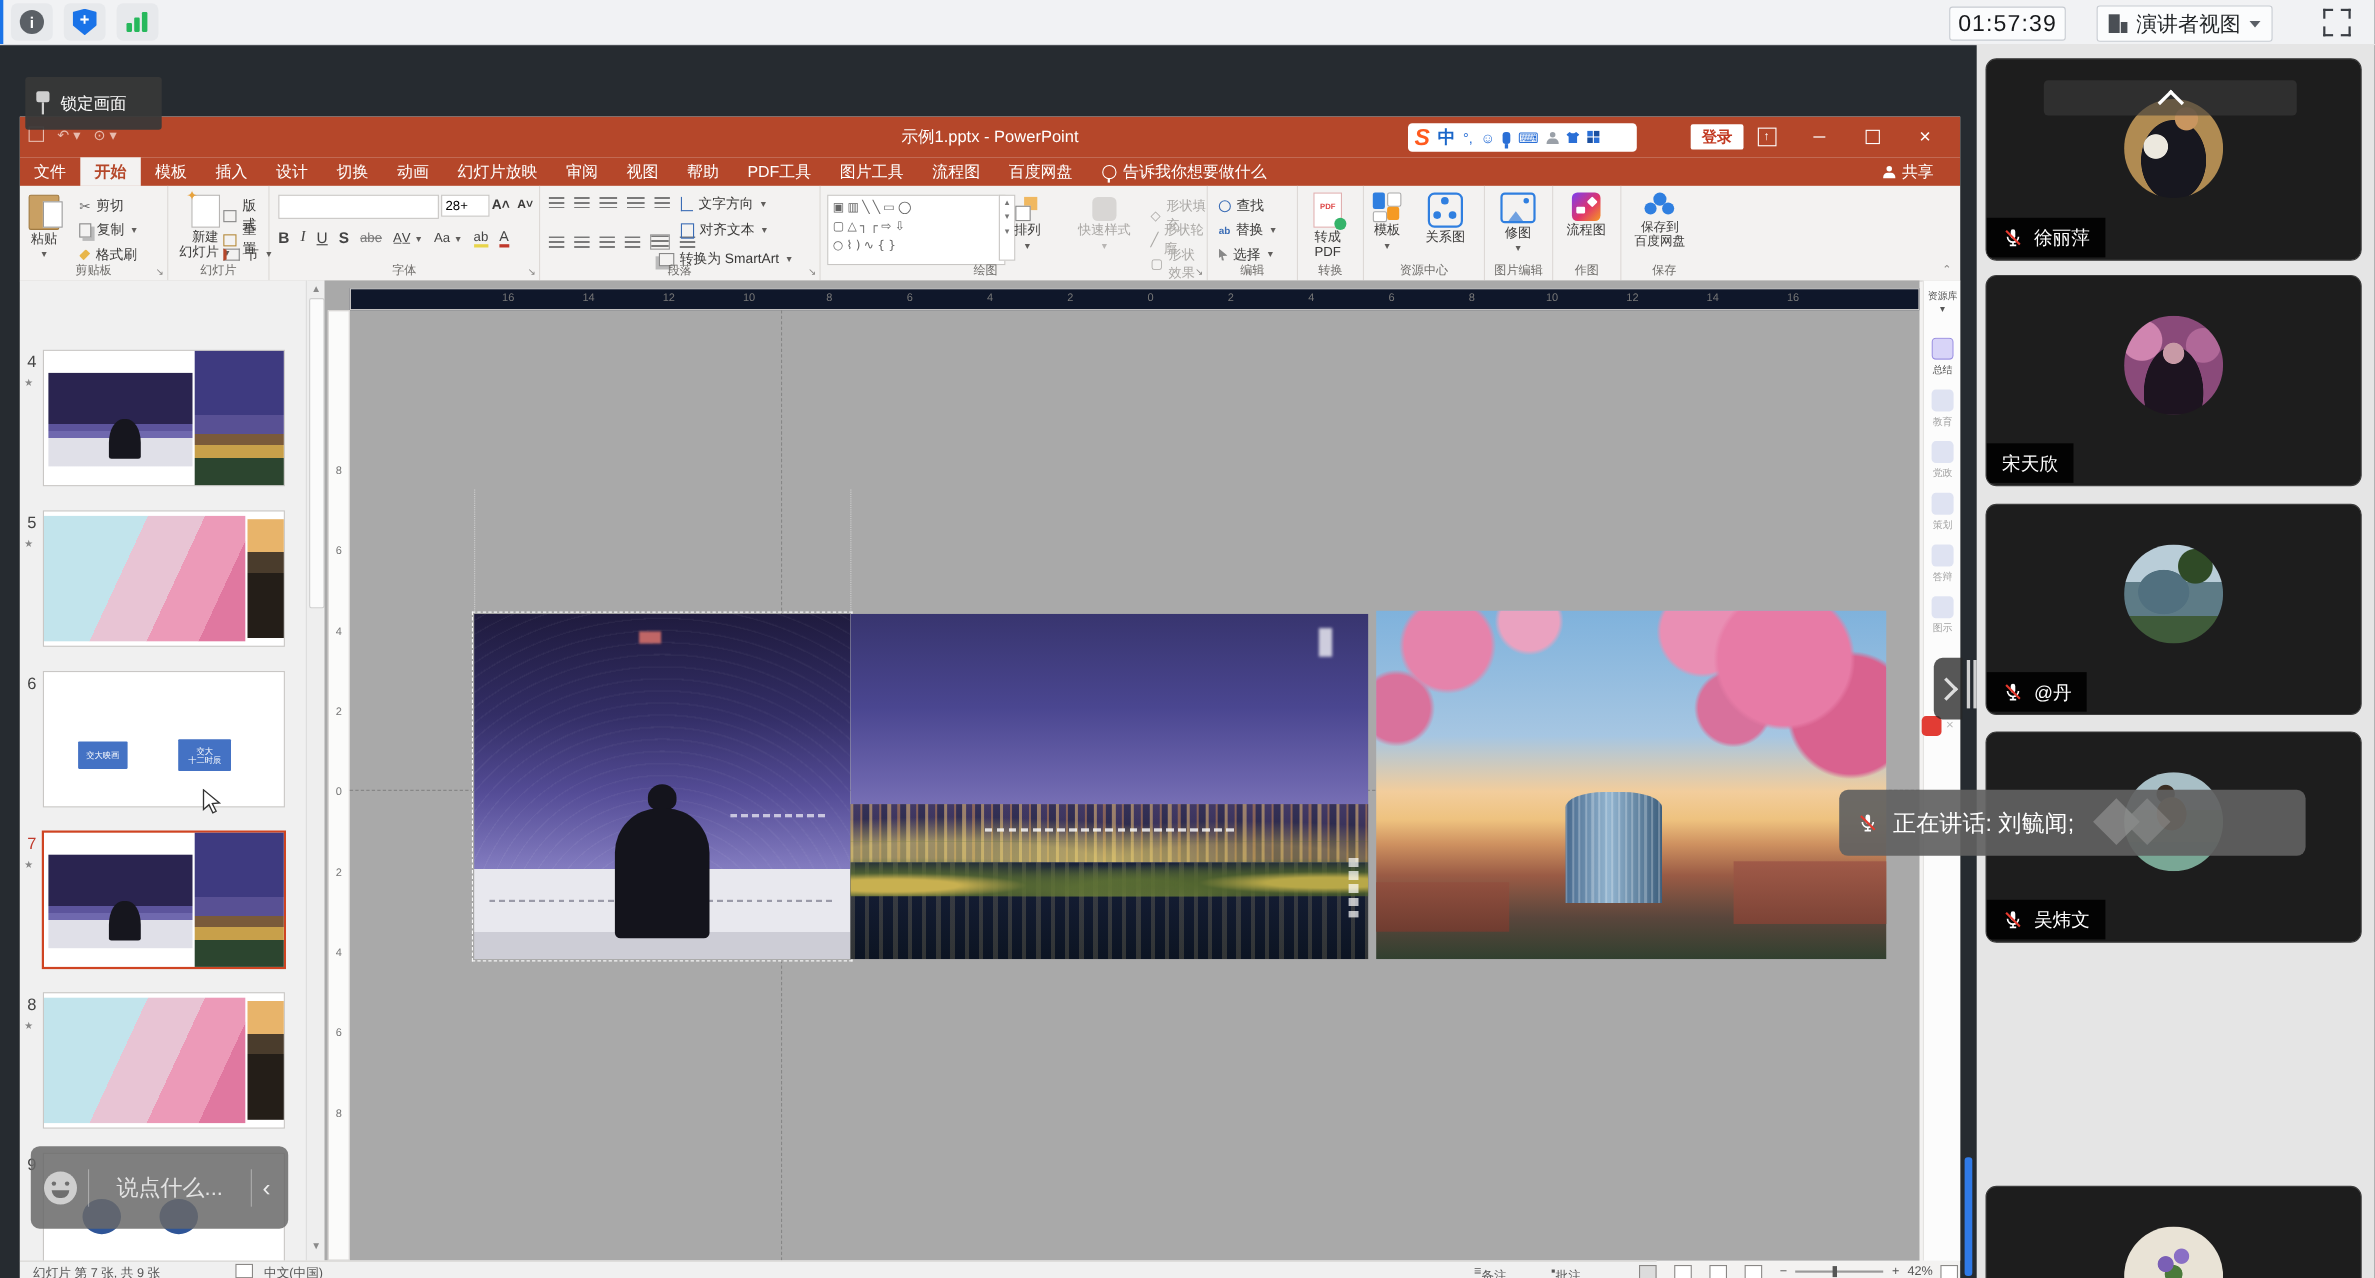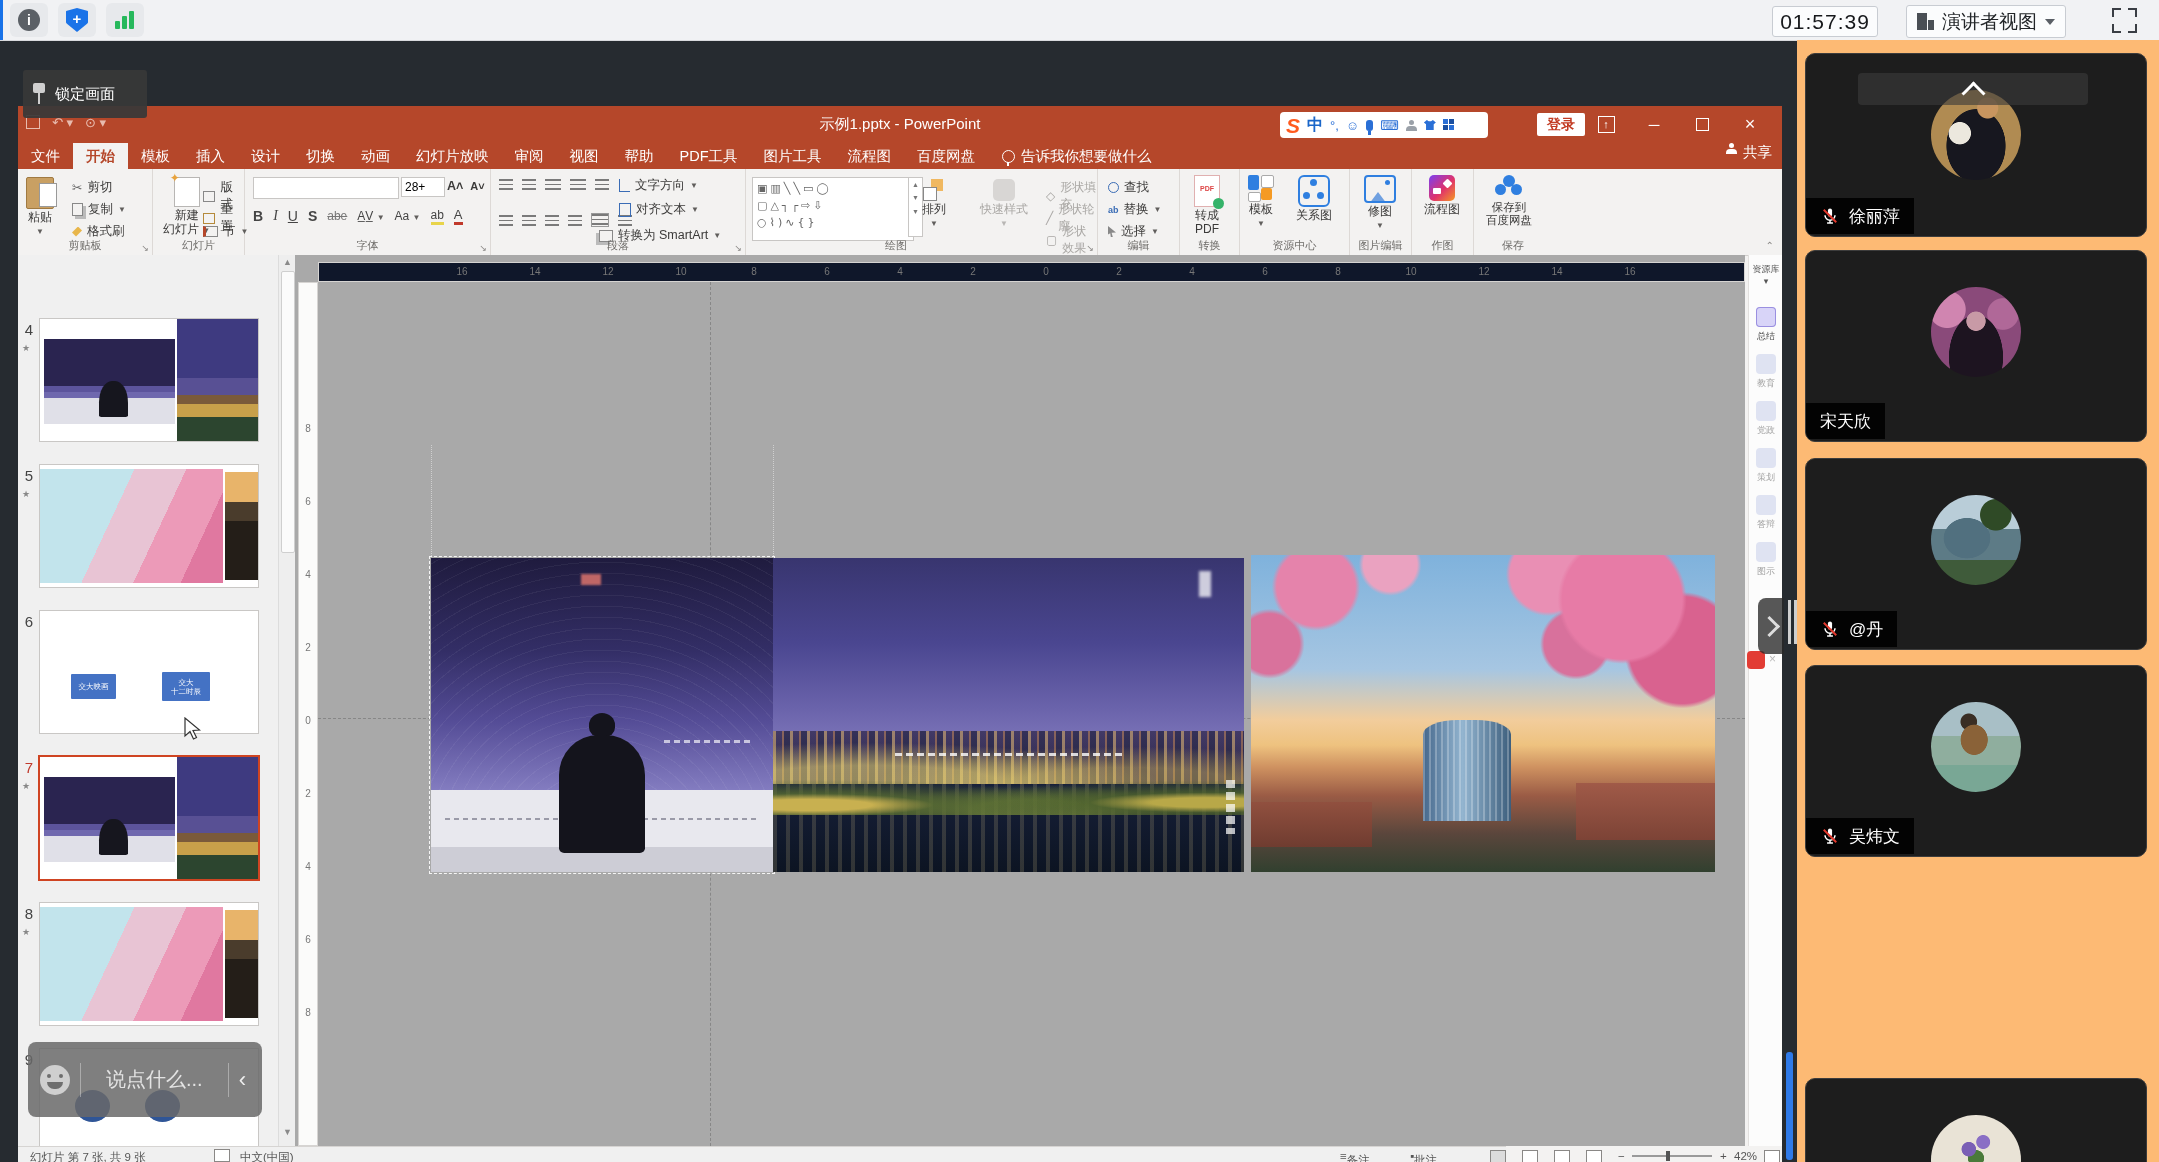--- a/index.html
+++ b/index.html
@@ -47,21 +47,21 @@
   .upbox{width:15px;height:15px;border:1.5px solid #fff;font-size:11px;display:flex;align-items:center;justify-content:center}
   .restore{width:11px;height:11px;border:1.5px solid #fff;position:relative;background:#b5472a}
   .restore:before{content:"";position:absolute;left:3px;top:-5px;width:11px;height:11px;border:1.5px solid #fff;z-index:-1}
   
   .tabrow{left:0;top:37px;width:1764px;height:26px;background:#b5472a;display:flex;align-items:stretch;color:#fff;font-size:14.5px}
   .tab{padding:0 13px;display:flex;align-items:center}
   .tab.active{background:#f3f2f1;color:#b5472a;font-weight:bold}
   .tellme{display:flex;align-items:center;gap:6px;padding:0 14px}
   .bulb{width:11px;height:11px;border:1.5px solid #fff;border-radius:50%;position:relative}
   .bulb:after{content:"";position:absolute;left:3.5px;bottom:-4px;width:2px;height:4px;background:#fff}
-  .sharebox{position:absolute;right:10px;top:0;height:26px;display:flex;gap:6px}
+  .sharebox{position:absolute;right:24px;top:0;height:26px;display:flex;align-items:center;gap:6px}
   
   .ribbon{left:0;top:63px;width:1764px;height:86px;background:#f3f2f1;border-bottom:1px solid #d2d0ce;display:flex}
   .grp{position:relative;border-right:1px solid #ddd9d6;box-sizing:border-box;flex:none;height:86px}
   .glabel{position:absolute;bottom:2px;left:0;width:100%;text-align:center;font-size:11px;color:#6e6c69}
   .launch{position:absolute;bottom:2px;right:3px;font-size:9px;color:#8a8886}
   .rtxt{font-size:12.5px;color:#3b3a39}
   .rgray{color:#a9a7a4}
   .dd{font-size:8px;color:#605e5c}
   .bigbtn{position:absolute;display:flex;flex-direction:column;align-items:center;gap:2px;font-size:12px;color:#3b3a39;text-align:center;line-height:1.15}
   .pasteico{width:26px;height:30px;background:#c9a063;border:1px solid #a07a42;border-radius:2px;position:relative}
@@ -166,21 +166,21 @@
   .resitem{position:absolute;left:0;width:100%;display:flex;flex-direction:column;align-items:center;gap:3px}
   .resico{width:20px;height:20px;border-radius:4px;background:#dfe3f2}
   .resico.act{background:#d8d4f8;box-shadow:0 0 0 1px #9a8fe0 inset}
   .reslbl{font-size:9px;color:#a2a2a2}
   .reslbl.act{color:#4b4b4b}
   
   .statusbar{left:0;top:1040px;width:1488px;height:16px;background:#f0f0f0;border-top:1px solid #d6d4d2;font-size:11.5px;color:#555}
   .statusbar span{position:absolute;top:3px;white-space:nowrap}
   .vico{position:absolute;top:3px;width:14px;height:11px;border:1px solid #8a8886;background:#fff}
   
-  .panel{left:1797px;top:40px;width:362px;height:1122px;background:#fdba74;overflow:hidden}
+  .panel{left:1797px;top:40px;width:362px;height:1122px;background:#e5e5e5;overflow:hidden}
   .tile{position:absolute;left:8px;width:340px;background:#1d1d1d;border:1px solid #3c3c3c;border-radius:10px;overflow:hidden}
   .avatar{position:absolute;left:50%;top:36px;transform:translateX(-50%);width:90px;height:90px;border-radius:50%;overflow:hidden}
   .nameplate{position:absolute;left:0;bottom:2px;height:36px;background:rgba(0,0,0,.88);display:flex;align-items:center;gap:9px;padding:0 14px;color:#fff;font-size:17px}
   .mic20{width:20px;height:20px;flex:none}
   .collapsebar{position:absolute;left:52px;top:19px;width:230px;height:32px;background:rgba(58,58,58,.62);border-radius:4px;display:flex;align-items:center;justify-content:center}
   .chev{width:14px;height:14px;border-left:3px solid #fff;border-top:3px solid #fff;transform:rotate(45deg);margin-top:8px}
   .av1{background:radial-gradient(circle at 32% 48%,#ece8de 0 14%,transparent 15%),radial-gradient(circle at 63% 20%,#c8955f 0 11%,transparent 12%),radial-gradient(ellipse at 50% 62%,#17171f 0 46%,transparent 47%),#b08b52}
   .av2{background:radial-gradient(circle at 50% 38%,#c89aa6 0 13%,transparent 14%),radial-gradient(ellipse at 50% 78%,#1d1420 0 42%,transparent 43%),radial-gradient(circle at 18% 25%,#d085b0 0 18%,transparent 19%),radial-gradient(circle at 80% 30%,#b06898 0 16%,transparent 17%),#8a4a7a}
   .av3{background:radial-gradient(circle at 72% 22%,#2f4a26 0 16%,transparent 17%),radial-gradient(ellipse at 40% 48%,#51707f 0 30%,transparent 31%),linear-gradient(180deg,#b9cdd8 0 38%,#5d7b86 38% 72%,#3f5b3a 72% 100%)}
   .av4{background:radial-gradient(ellipse at 48% 42%,#8a6238 0 20%,transparent 21%),radial-gradient(circle at 42% 22%,#3a2e24 0 9%,transparent 10%),linear-gradient(180deg,#a8bfc6 0 38%,#8fae9e 38% 70%,#79a795 70% 100%)}
@@ -778,14 +778,28 @@
         <span>吴炜文</span>
       </div>
     </div>
 
 
     <div class="tile" style="top:1038px;height:190px">
       <div class="avatar av6"></div>
     </div>
   </div>
 
+  <div class="abs toast">
+    <svg class="mic20" viewBox="0 0 24 24">
+        <rect x="9.5" y="3" width="5" height="10" rx="2.5" fill="#fff"></rect>
+        <path d="M6 11a6 6 0 0 0 12 0" stroke="#fff" stroke-width="1.8" fill="none"></path>
+        <line x1="12" y1="17" x2="12" y2="20.5" stroke="#fff" stroke-width="1.8"></line>
+        <line x1="8.5" y1="20.5" x2="15.5" y2="20.5" stroke="#fff" stroke-width="1.8"></line>
+        <line x1="4.5" y1="4.5" x2="19.5" y2="19.5" stroke="#e4392e" stroke-width="2.4"></line>
+      </svg>
+    <span>正在讲话: 刘毓闻;</span>
+    <span class="wm">
+        <i style="left:10px;top:6px"></i>
+        <i style="left:38px;top:6px;opacity:.7"></i>
+      </span>
+  </div>
 
 </div>
 
 </body></html>

